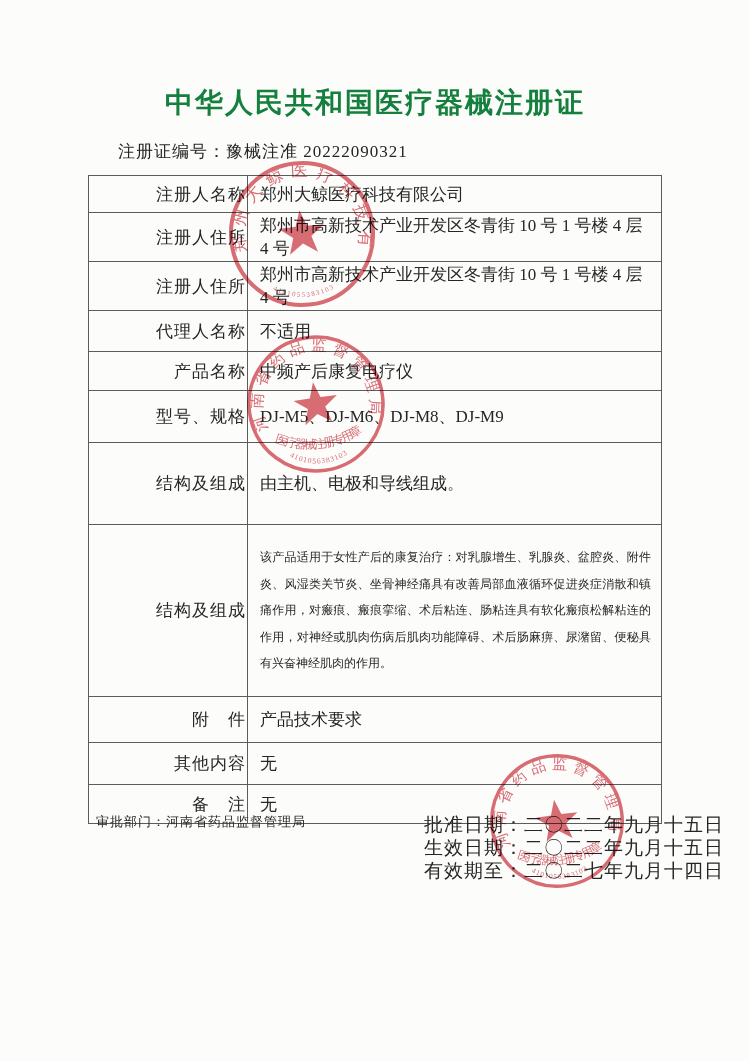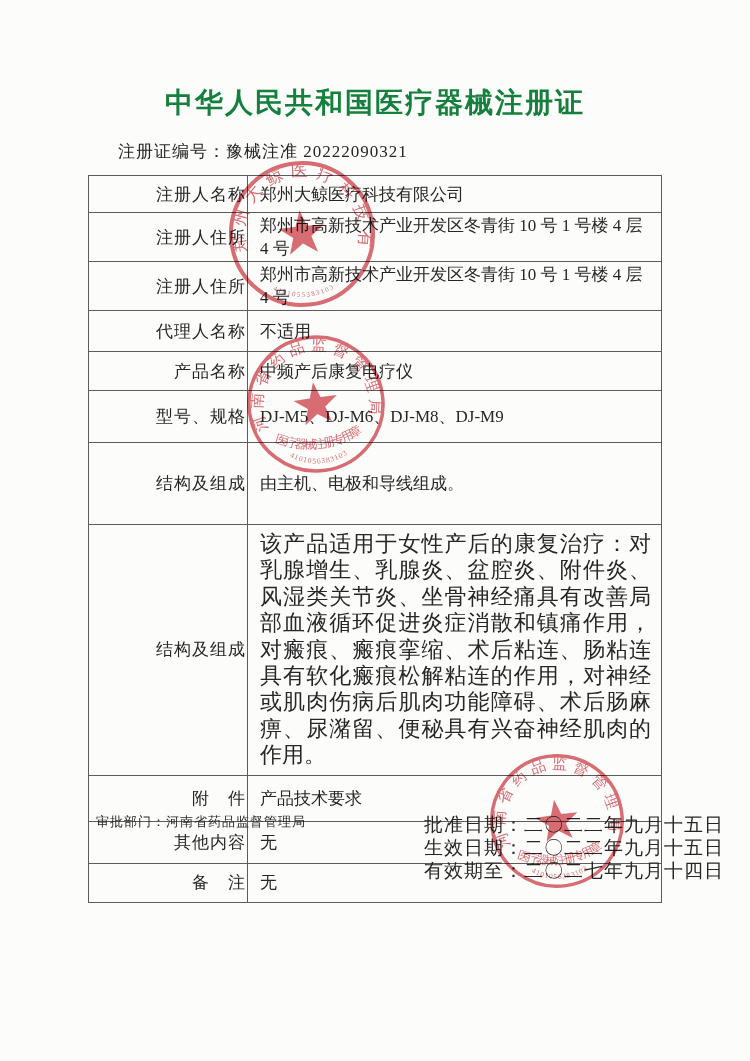--- a/index.html
+++ b/index.html
@@ -28,21 +28,21 @@
   table.cert col.c-label{width:159px;}
   table.cert td{
     border:1px solid #5c5c5c;
     font-size:17px;color:#262626;
     vertical-align:middle;
   }
   td.lbl{text-align:right;letter-spacing:1px;}
   td.val{padding-left:12px;padding-right:8px;}
   td.val.para{
     padding:6px 10px 6px 12px;
-    font-size:22px;line-height:26.4px;text-align:justify;
+    font-size:12px;line-height:26.4px;text-align:justify;
   }
   tr.rh0 td{height:34px;} tr.rh1 td{height:40px;} tr.rh2 td{height:40px;}
   tr.rh3 td{height:38px;} tr.rh4 td{height:37px;} tr.rh5 td{height:36px;}
   tr.rh6 td{height:49px;} tr.rh7 td{height:79px;} tr.rh8 td{height:159px;}
   tr.rh9 td{height:43px;margin-left:32px;} tr.rh10 td{height:39px;} tr.rh11 td{height:36px;}
   .dept{
     position:absolute;left:96px;top:813px;
     font-size:13px;letter-spacing:1px;color:#262626;
   }
   .dates{

